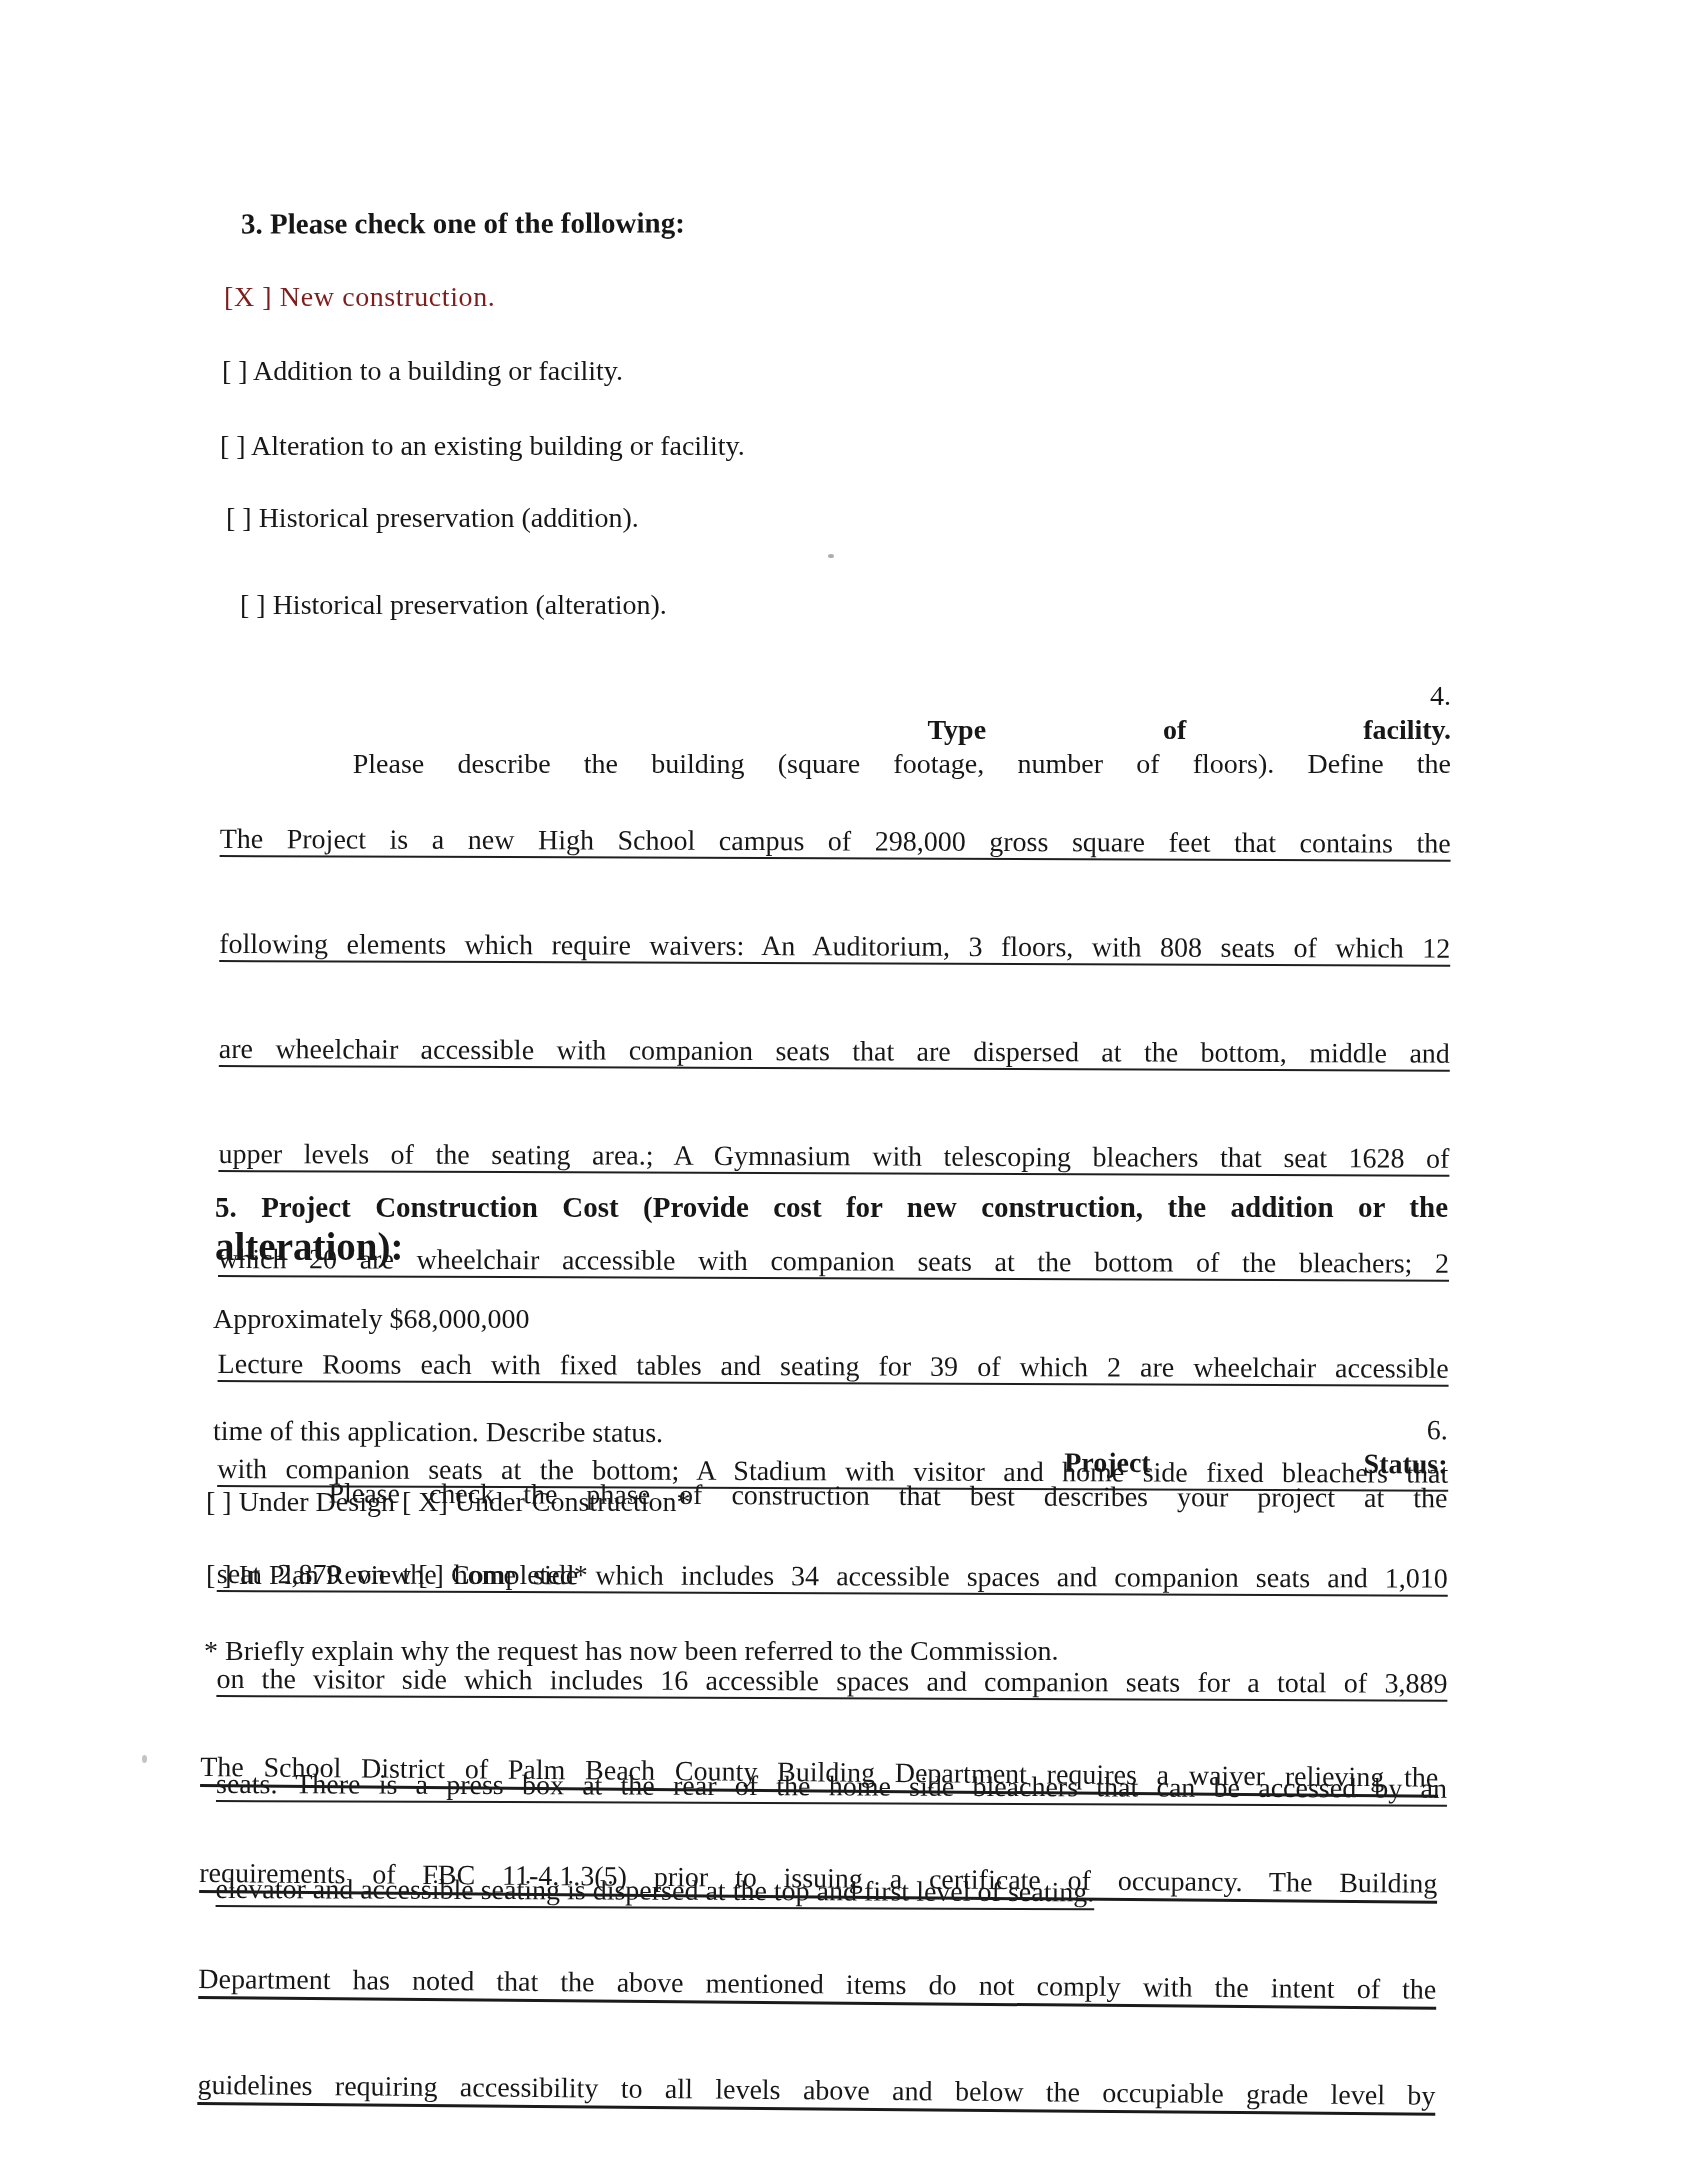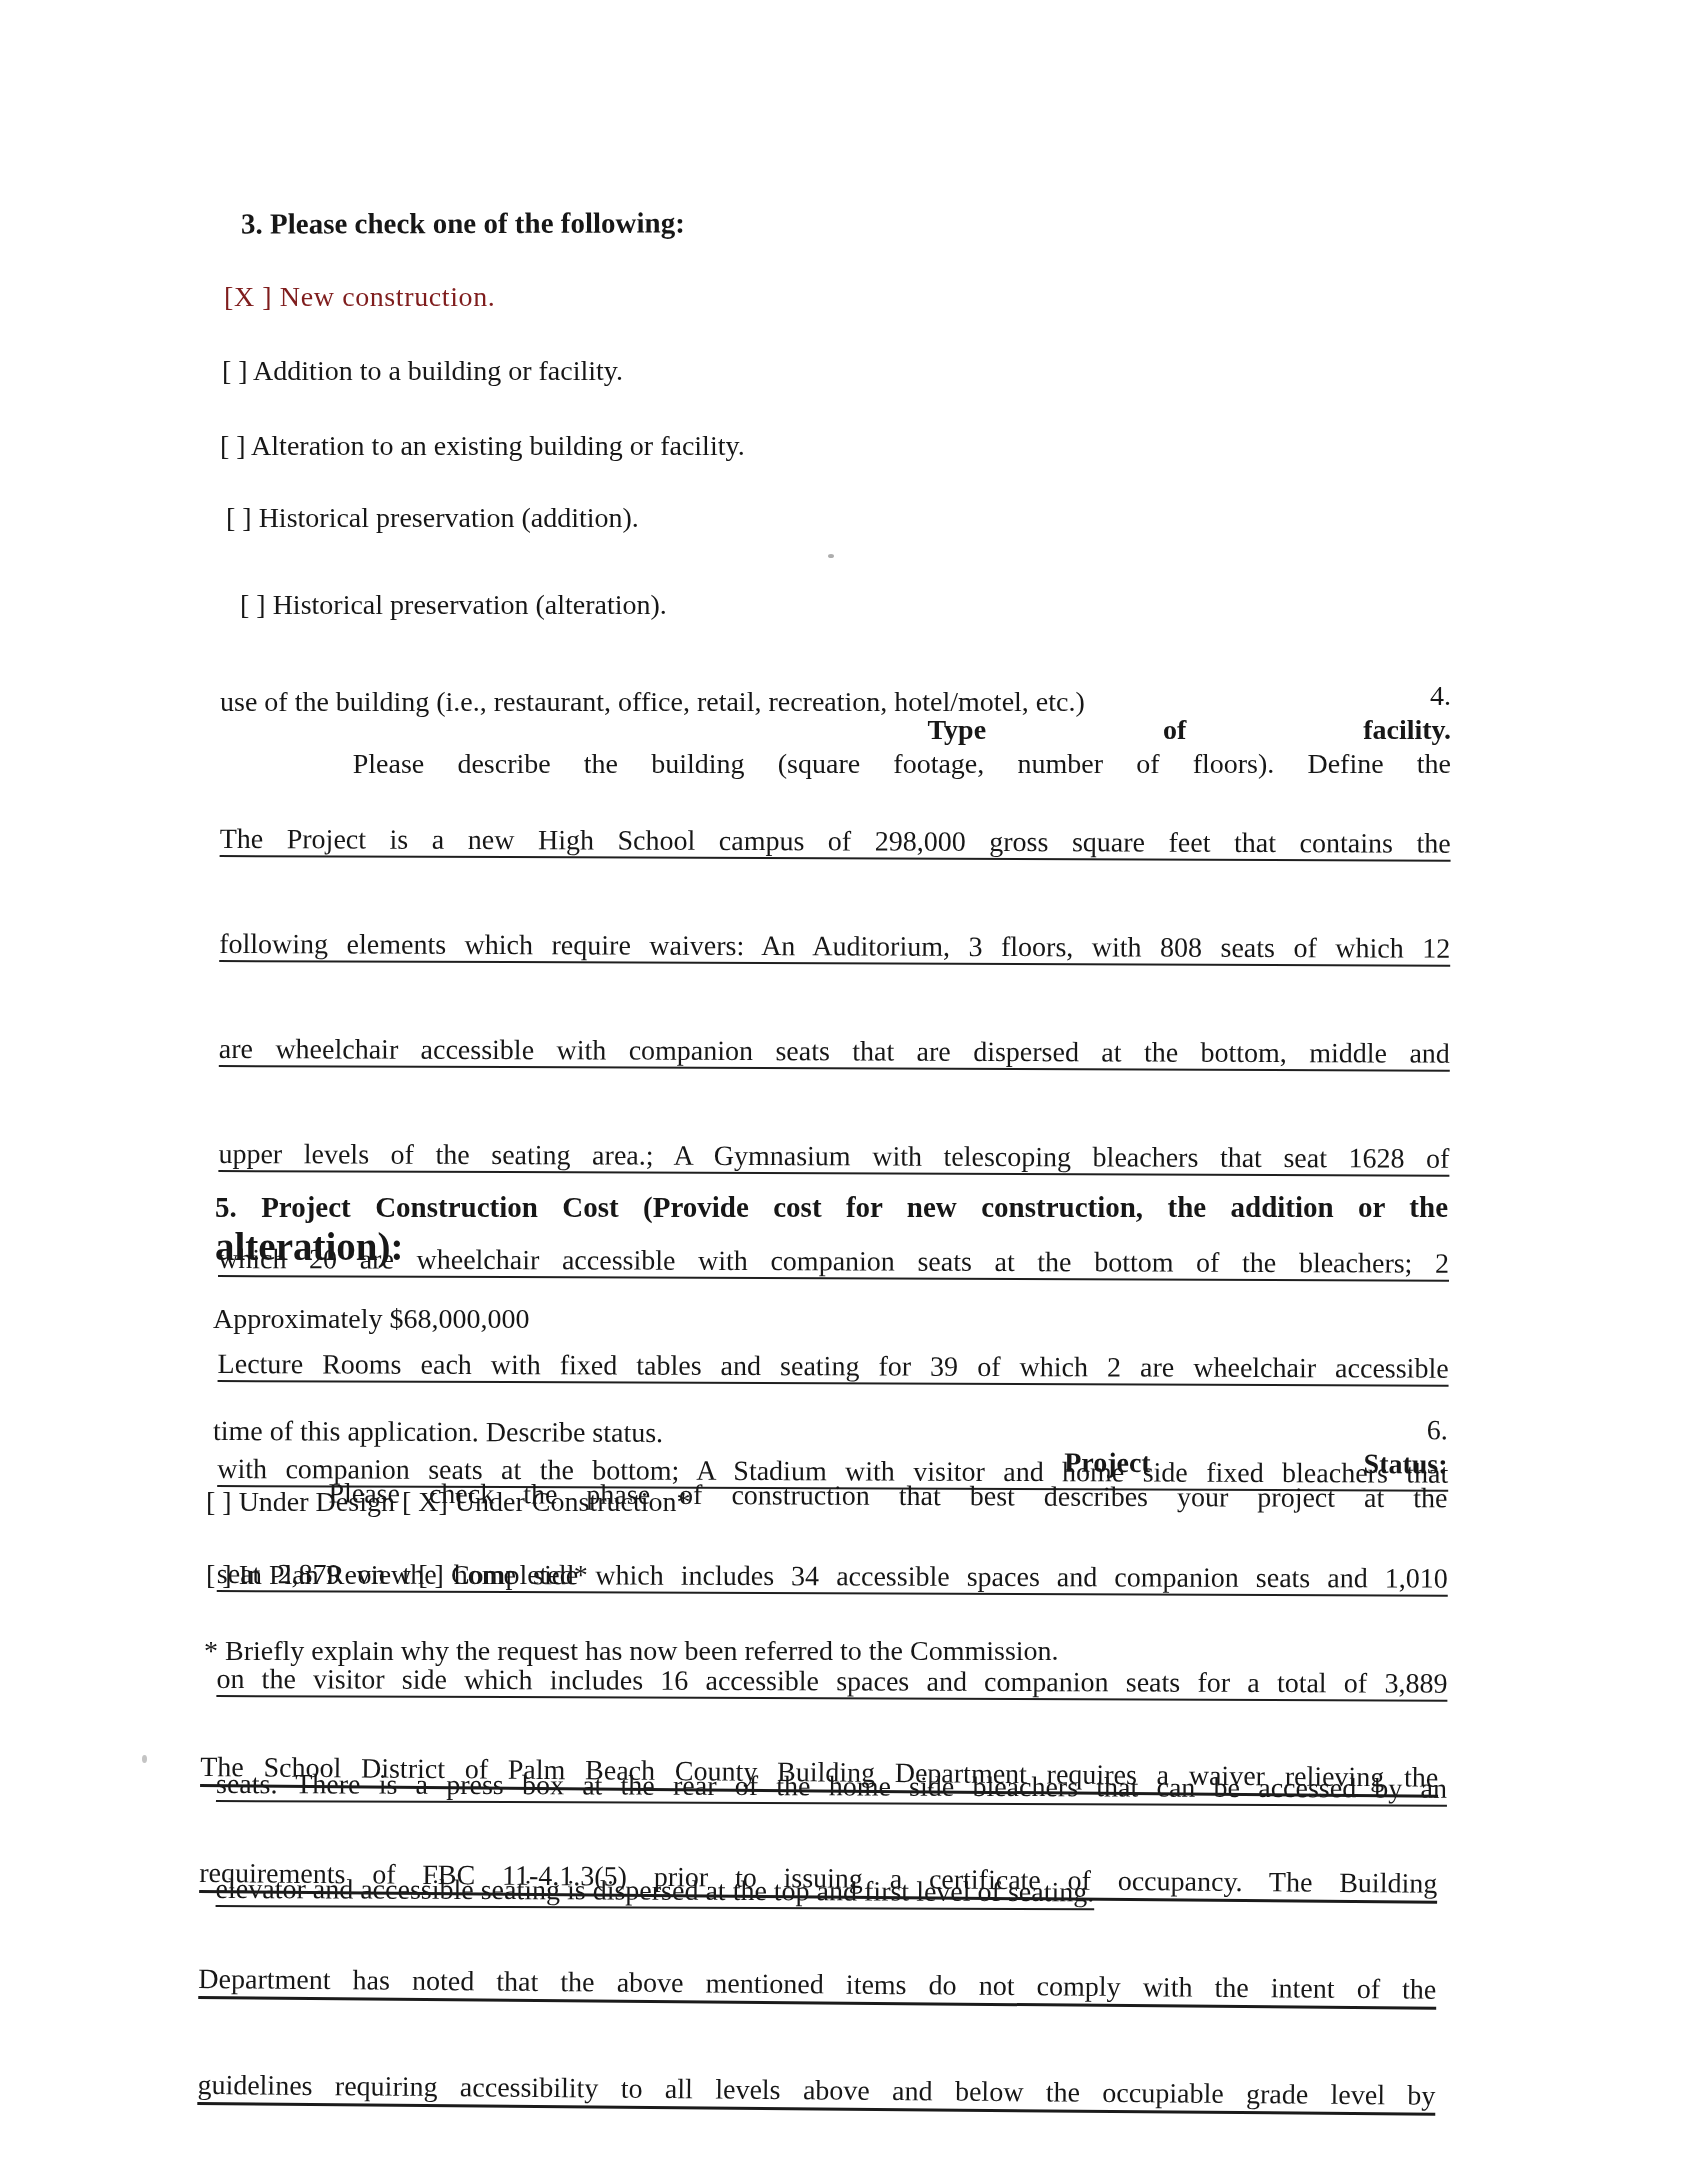--- a/index.html
+++ b/index.html
@@ -97,21 +97,20 @@
   <div class="blk b-cb2">[ ] Addition to a building or facility.</div>
   <div class="blk b-cb3">[ ] Alteration to an existing building or facility.</div>
   <div class="blk b-cb4">[ ] Historical preservation (addition).</div>
   <div class="blk b-cb5">[ ] Historical preservation (alteration).</div>
 
   <div class="blk b-s4l1 just">
     <span>4.</span>
     <span class="bold">Type of facility.</span>
     <span>Please describe the building (square footage, number of floors). Define the</span>
   </div>
-  <div class="blk b-s4l2">use of the building (i.e., restaurant, office, retail, recreation, hotel/motel, etc.)</div>
 
   <div class="blk b-p1">
     <div class="pl just">The Project is a new High School campus of 298,000 gross square feet that contains the</div>
     <div class="pl just">following elements which require waivers: An Auditorium, 3 floors, with 808 seats of which 12</div>
     <div class="pl just">are wheelchair accessible with companion seats that are dispersed at the bottom, middle and</div>
     <div class="pl just">upper levels of the seating area.; A Gymnasium with telescoping bleachers that seat 1628 of</div>
     <div class="pl just">which 20 are wheelchair accessible with companion seats at the bottom of the bleachers; 2</div>
     <div class="pl just">Lecture Rooms each with fixed tables and seating for 39 of which 2 are wheelchair accessible</div>
     <div class="pl just">with companion seats at the bottom; A Stadium with visitor and home side fixed bleachers that</div>
     <div class="pl just">seat 2,879 on the home side which includes 34 accessible spaces and companion seats and 1,010</div>

